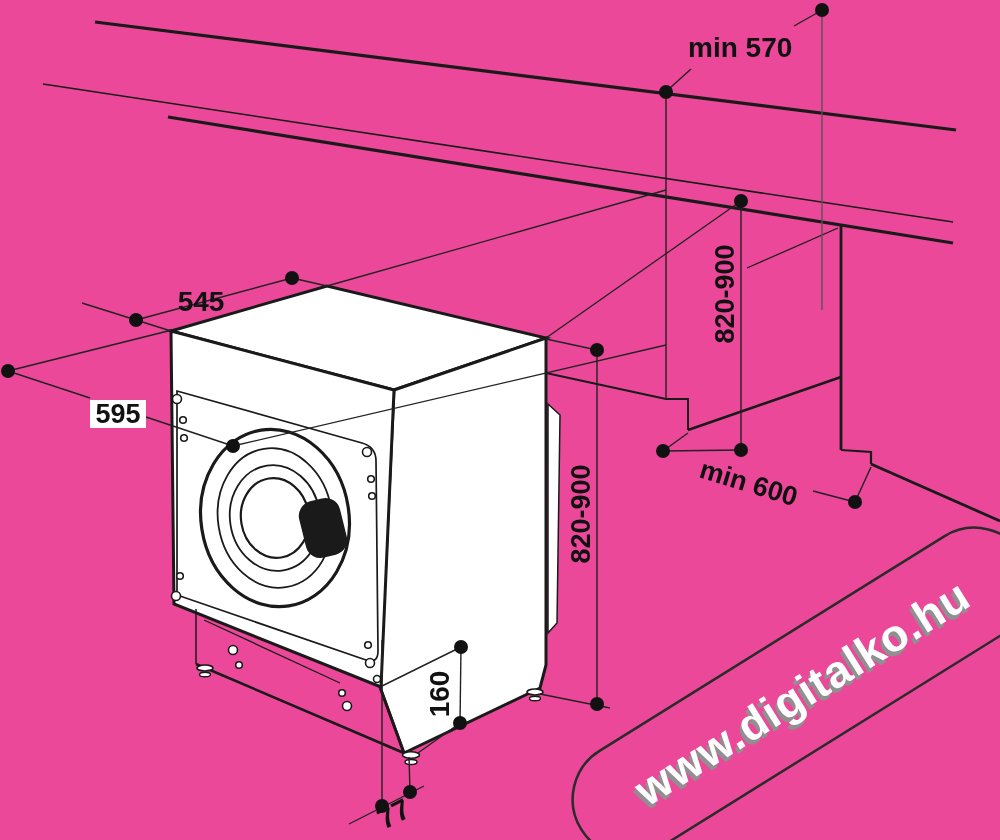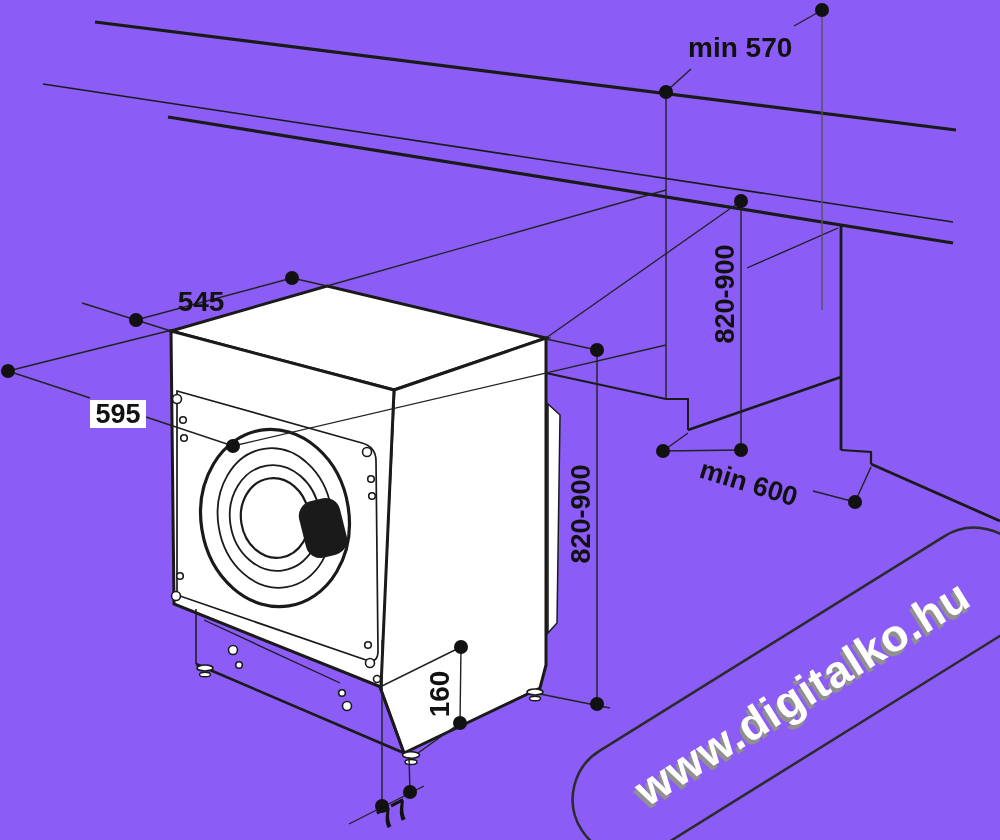--- a/index.html
+++ b/index.html
@@ -1,16 +1,16 @@
 <!DOCTYPE html>
 <html><head>
 <meta charset="utf-8">
 <style>
   html,body{margin:0;padding:0;background:#fff;}
-  #stage{position:relative;width:1000px;height:840px;background:#8b5cf6;overflow:hidden;
+  #stage{position:relative;width:1000px;height:840px;background:#ec4899;overflow:hidden;
          font-family:"Liberation Sans", sans-serif;}
   svg{display:block}
   .dimtxt{font-family:"Liberation Sans", sans-serif;font-weight:bold;fill:#111;}
   .wm{font-family:"Liberation Sans", sans-serif;font-weight:bold;letter-spacing:1px;}
 </style>
 </head>
 <body>
 
 <div id="stage">
 <svg width="1000" height="840" viewBox="0 0 1000 840">

